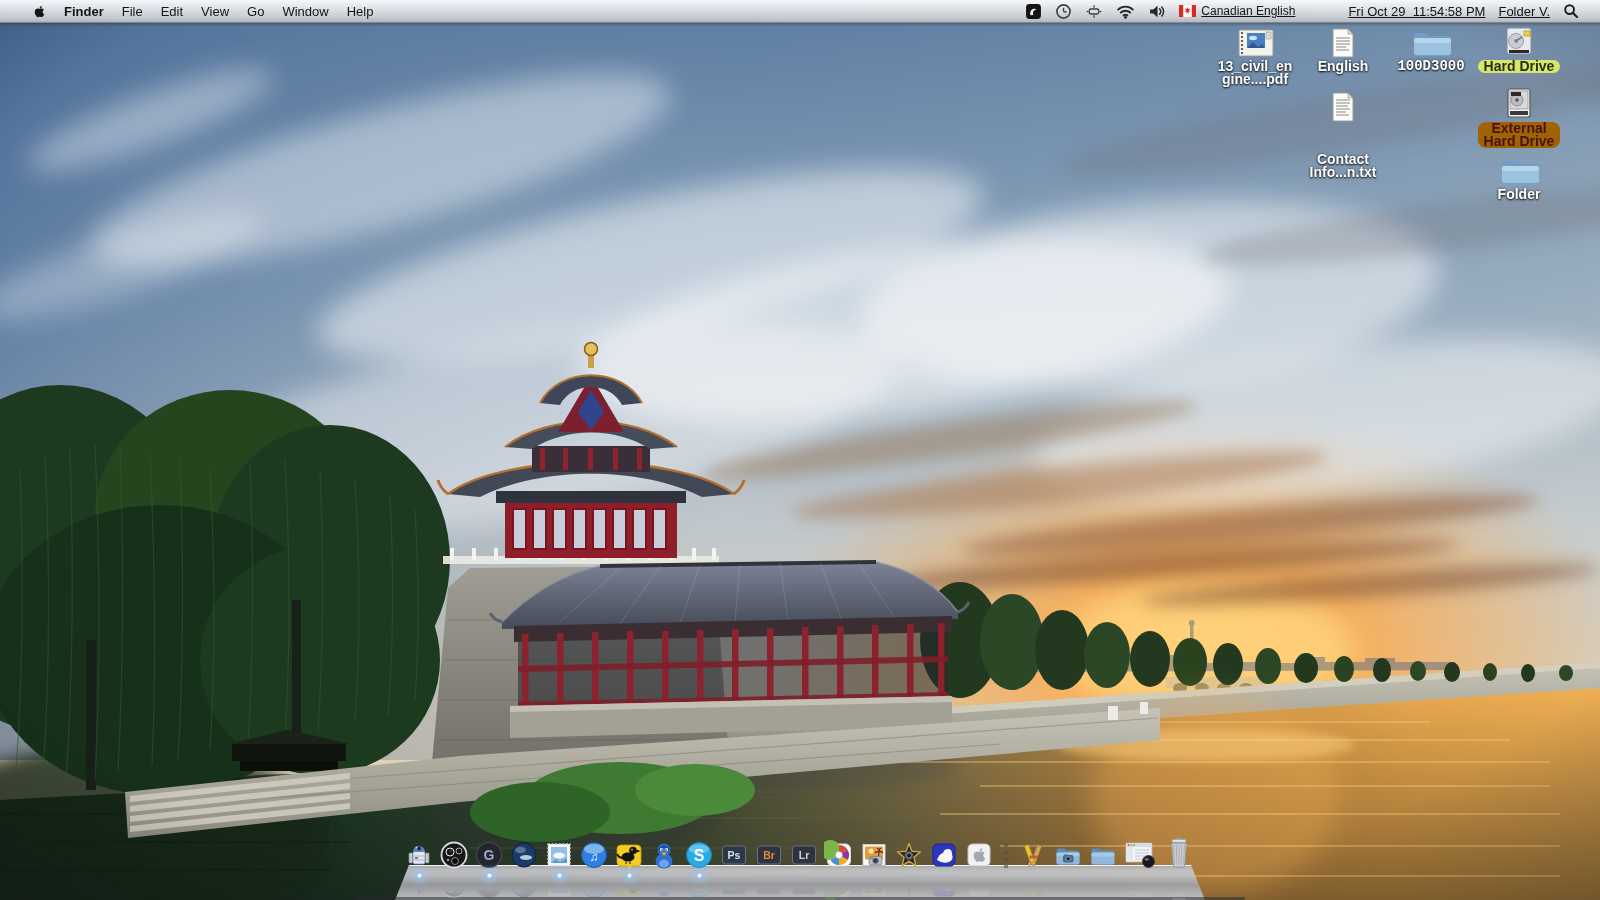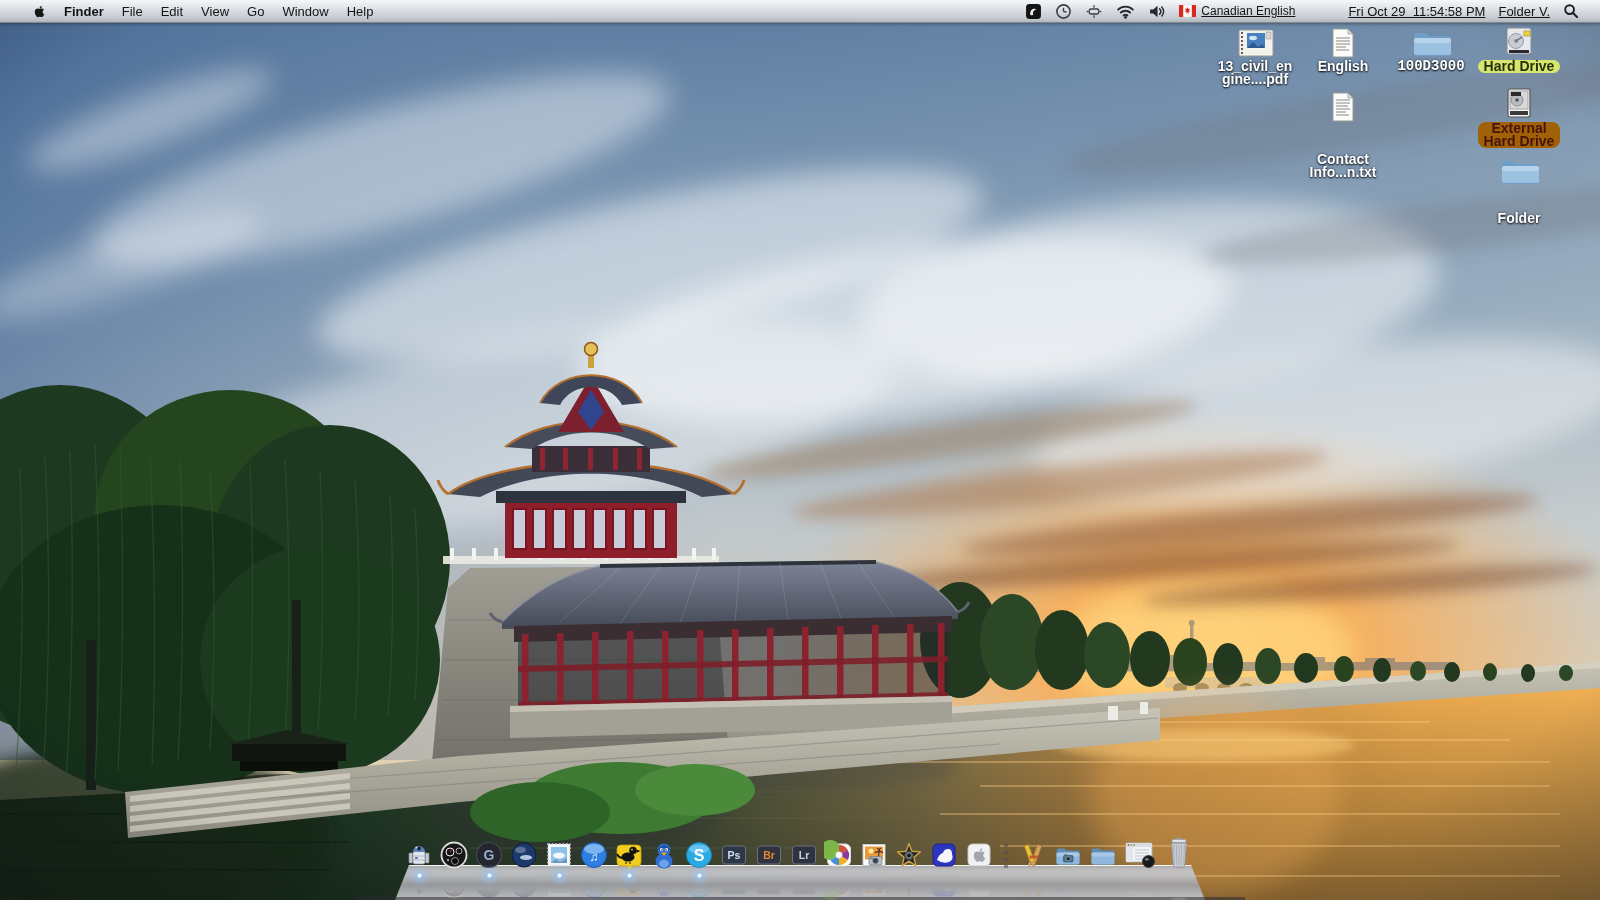--- a/index.html
+++ b/index.html
@@ -507,21 +507,21 @@
         <rect x="5" y="3" width="18" height="18" fill="#d8d8d4" stroke="#8a8d94" stroke-width=".7"></rect>
         <circle cx="12" cy="12" r="6" fill="#b9bcc2" stroke="#77787c" stroke-width=".7"></circle>
         <circle cx="12" cy="12" r="1.8" fill="#55565a"></circle>
         <rect x="6" y="4" width="10" height="4" fill="#2a2a2e"></rect>
         <rect x="5" y="23" width="18" height="4" fill="#3a3a3e"></rect>
       </svg>
   <div class="lbl hl-red">External
 Hard Drive</div>
 </div>
 
-<div class="dicon" style="left:1475px;top:158px;gap:24px;">
+<div class="dicon" style="left:1475px;top:158px;">
   <svg width="40" height="28" viewBox="0 0 40 28">
         <path d="M3,6 q0,-3 3,-3 h9 l3,3 h19 q3,0 3,3 v14 q0,3 -3,3 h-31 q-3,0 -3,-3 z" fill="#6f9fc8"></path>
         <rect x="3" y="8" width="37" height="17" rx="2.5" fill="#9cc2e2"></rect>
         <rect x="3" y="8" width="37" height="5" rx="2.5" fill="#b7d4ea"></rect>
       </svg>
   <div class="lbl">Folder</div>
 </div>
 
 <div class="dock">
   <div class="shelf"></div>

